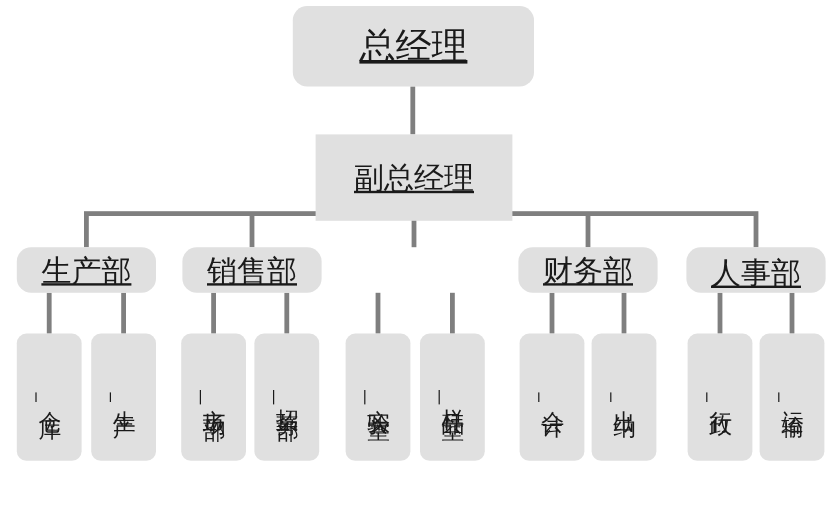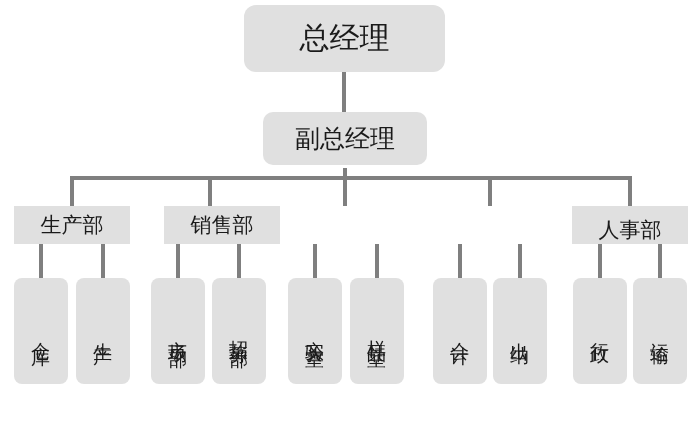--- a/index.html
+++ b/index.html
@@ -18,38 +18,39 @@
   .node {
     position: absolute;
     background: #e0e0e0;
     color: #1a1a1a;
     display: flex;
     align-items: center;
     justify-content: center;
     text-align: center;
     font-weight: 500;
     box-sizing: border-box;
+    text-decoration: underline;
   }
   .lvl1 {
     left: 244px; top: 5px;
     width: 201px; height: 67px;
     font-size: 30px;
     border-radius: 12px;
   }
   .lvl2 {
     left: 263px; top: 112px;
-    width: 164px; height: 53px;
+    width: 164px; height: 72px;
     font-size: 25px;
-    border-radius: 10px;
+    border-radius: 0;
   }
   .lvl3 {
     top: 206px;
     width: 116px; height: 38px;
-    font-size: 21px;
-    border-radius: 0;
+    font-size: 25px;
+    border-radius: 12px;
   }
   .lvl4 {
     top: 278px;
     width: 54px; height: 106px;
     font-size: 19px;
     border-radius: 8px;
   }
   .vtext {
     writing-mode: vertical-rl;
     text-orientation: upright;
@@ -91,22 +92,25 @@
     <span>总经理</span>
   </div>
 
   <div class="node lvl2">
     <span>副总经理</span>
   </div>
 
   <div class="node lvl3" style="left:14px;">
     <span>生产部</span>
   </div>
-  <div class="node lvl3" style="left:164px;">
+  <div class="node lvl3" style="left:152px;">
     <span>销售部</span>
+  </div>
+  <div class="node lvl3" style="left:432px;">
+    <span>财务部</span>
   </div>
   <div class="node lvl3" style="left:572px;align-items:flex-end;">
     <span>人事部</span>
   </div>
 
   <div class="node lvl4" style="left:14px;">
     <span class="vtext">仓库</span>
   </div>
   <div class="node lvl4" style="left:76px;">
     <span class="vtext">生产</span>

